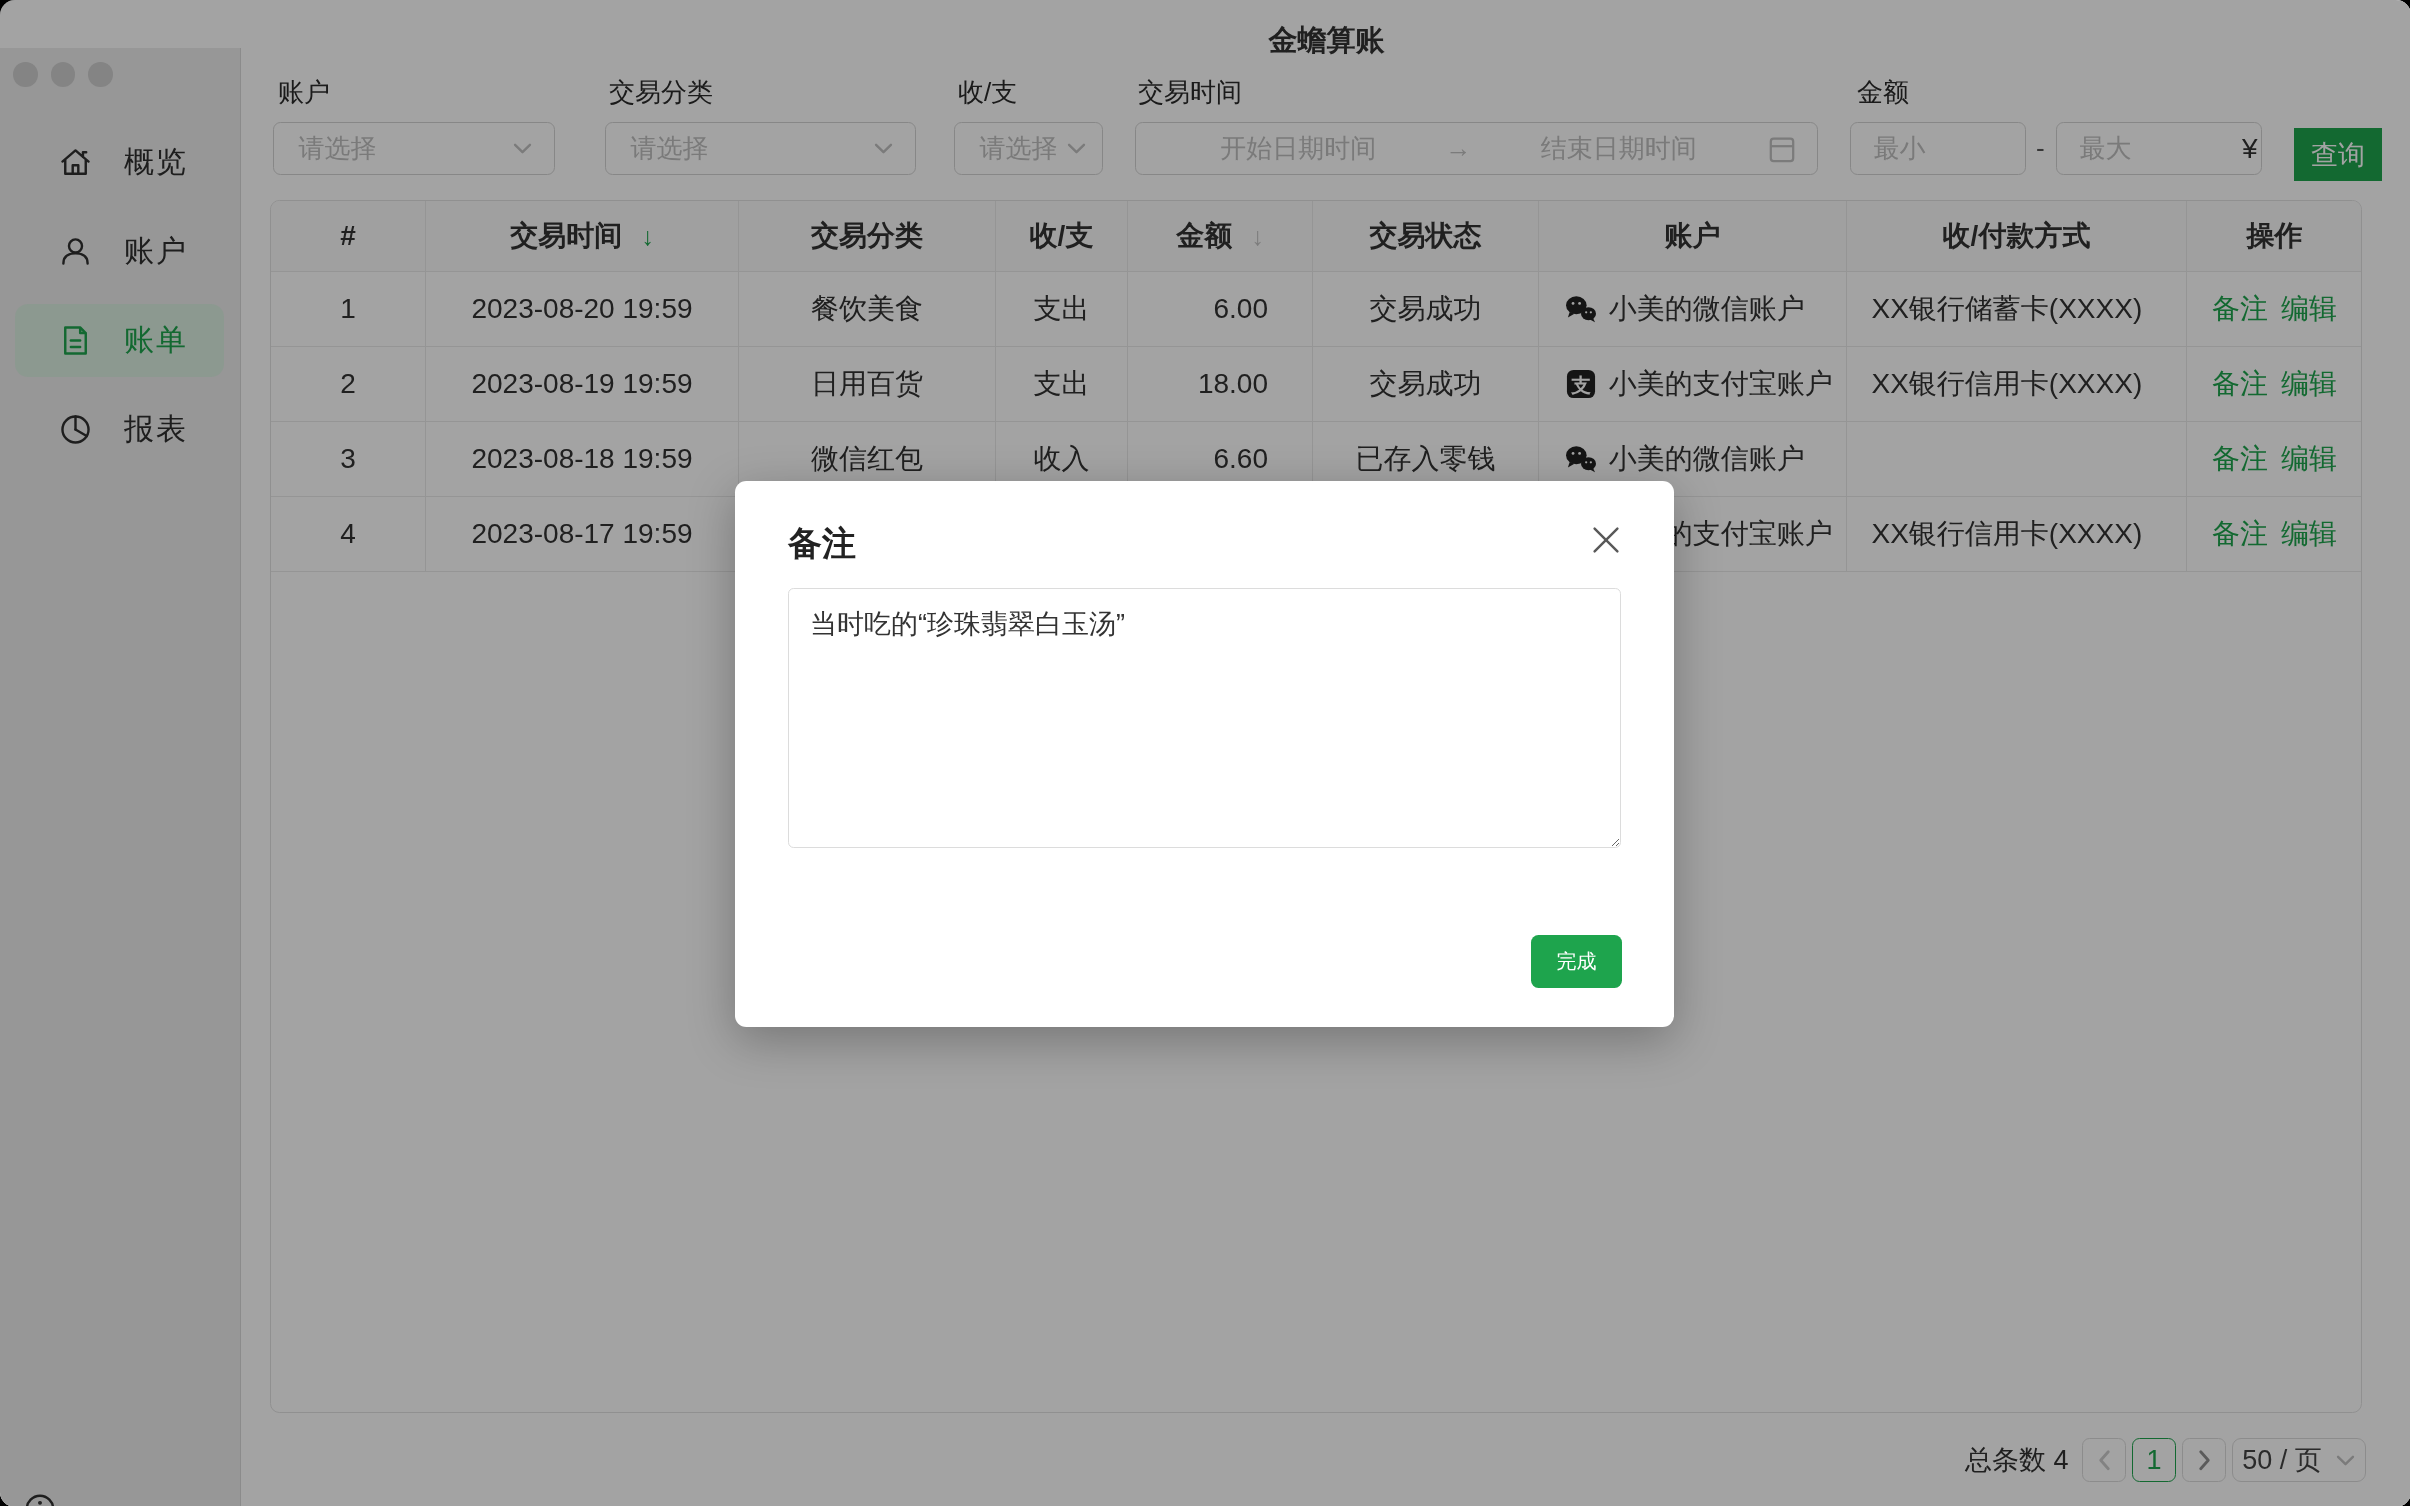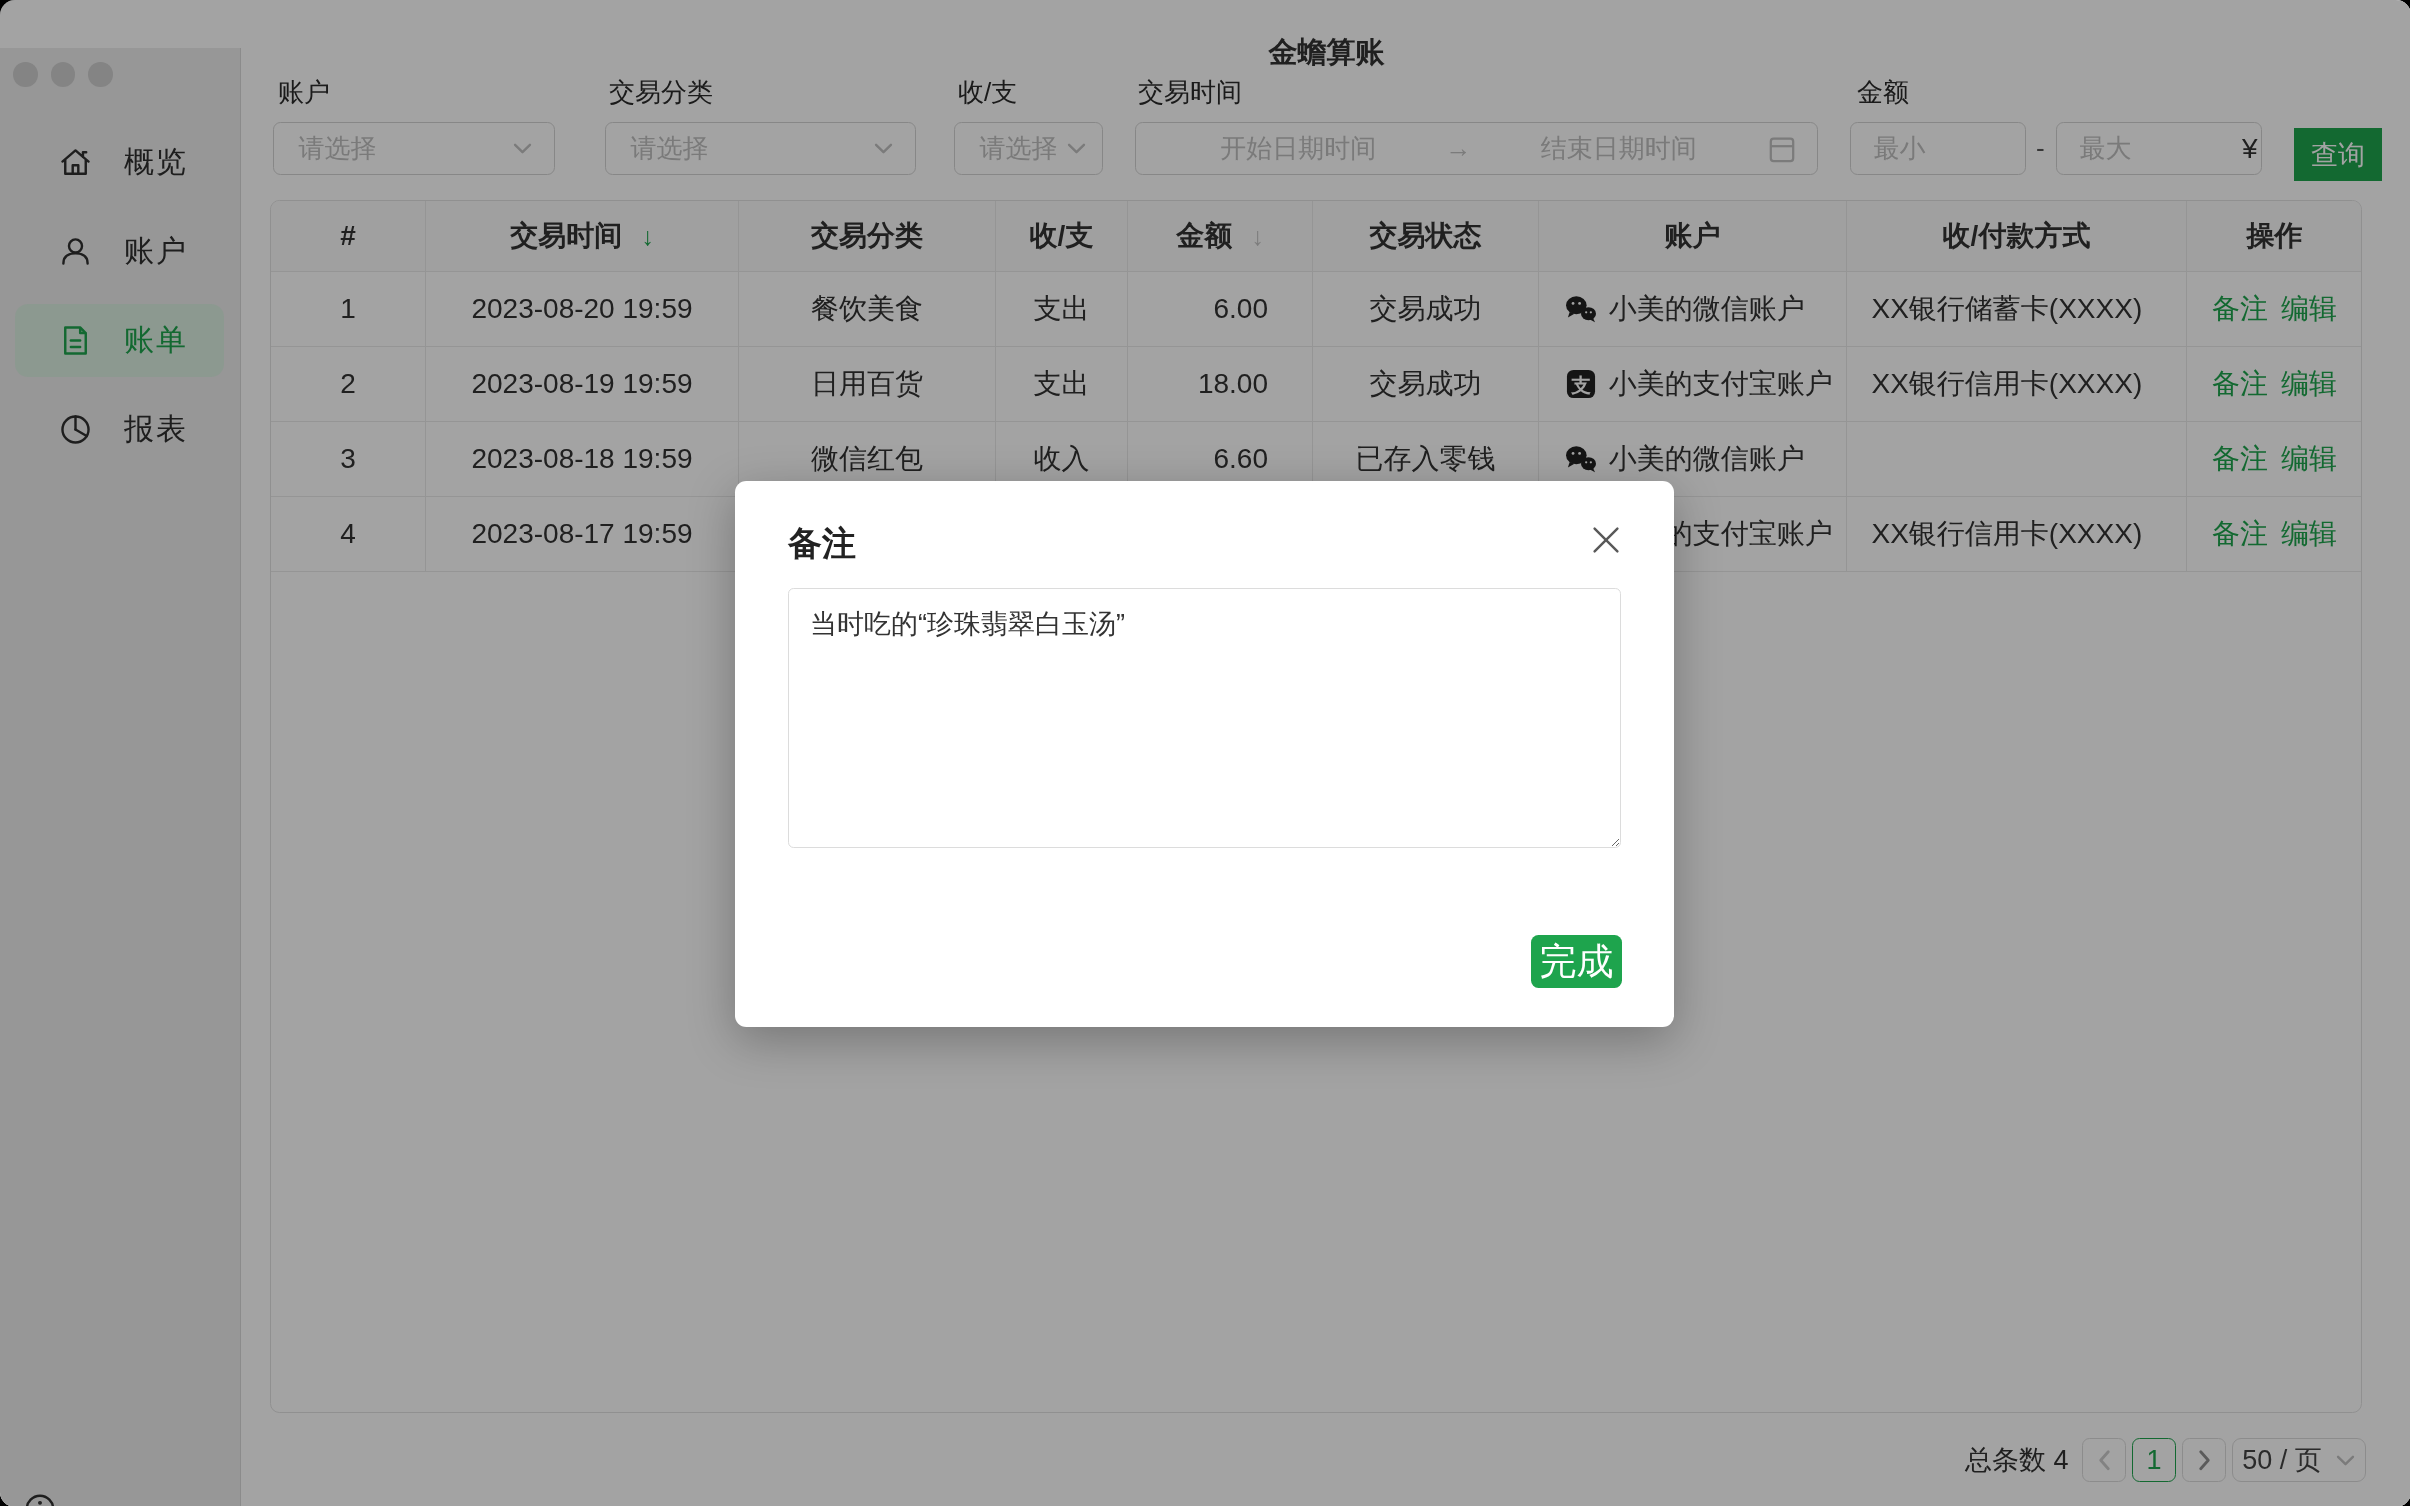--- a/index.html
+++ b/index.html
@@ -14,21 +14,21 @@
   .nav-item { height:73px; margin-bottom:16px; border-radius:13px; display:flex; align-items:center; padding-left:40px; color:#2f2f2f; cursor:pointer; }
   .nav-item .nav-label { font-size:30px; margin-left:28px; letter-spacing:1.9px; }
   .nav-item svg { width:41px; height:41px; stroke:#2f2f2f; fill:none; stroke-width:2.6; stroke-linecap:round; stroke-linejoin:round; }
   .nav-item.active { background:#dcefe2; color:#1ea44d; }
   .nav-item.active svg { stroke:#1ea44d; }
   .info-btn { position:absolute; left:22.6px; top:1444px; }
   .info-btn svg { width:34px; height:34px; stroke:#2f2f2f; fill:none; stroke-width:2.6; }
 
   
   .main { position:absolute; left:242px; top:0; width:2169px; height:1507px; background:#fff; }
-  .app-title { position:absolute; top:33px; width:100%; text-align:center; font-size:29px; font-weight:600; color:#333;font-family:Liberation Mono, monospace; }
+  .app-title { position:absolute; top:21px; width:100%; text-align:center; font-size:29px; font-weight:600; color:#333;font-family:Liberation Mono, monospace; }
 
   .filter-label { position:absolute; top:75px; font-size:26px; color:#2b2b2b; }
   .control { position:absolute; top:122px; height:53px; background:#fff; border:0.9px solid #d4d4d4; border-radius:7.5px; display:flex; align-items:center; font-size:26px; color:#bfbfbf; }
   .control .ph { color:#bfbfbf; }
   .chev { width:21px; height:13px; }
   .chev polyline { fill:none; stroke:#c0c0c0; stroke-width:2.6; stroke-linecap:round; stroke-linejoin:round; }
   .sel { justify-content:space-between; padding:0 21px 0 24.5px; }
   .range { padding:0 21px 0 22.6px; }
   .range .ph { flex:1; text-align:center; }
   .range .arrow { color:#c0c0c0; font-size:26px; padding:0 7.5px; }
@@ -63,21 +63,21 @@
   .pbtn.cur { border-color:#1ea44d; color:#1ea44d; font-size:27px; }
   .sizer { width:134px; height:44px; border:0.9px solid #dcdcdc; border-radius:9px; display:flex; align-items:center; justify-content:center; gap:13px; font-size:27px; color:#444; cursor:pointer; }
 
   
   .mask { position:absolute; inset:0; background:rgba(0,0,0,0.36); }
   .modal { position:absolute; left:735px; top:481px; width:939px; height:546px; background:#fff; border-radius:11.3px; box-shadow:0 13px 47px rgba(0,0,0,0.28); }
   .modal-title { position:absolute; left:53px; top:40px; font-size:34px; font-weight:600; color:#222; }
   .modal-close { position:absolute; right:49px; top:40px; width:38px; height:38px; cursor:pointer; }
   .modal-close svg { width:38px; height:38px; } .modal-close line { stroke:#595959; stroke-width:2.6; stroke-linecap:round; }
   .note-area { position:absolute; left:53px; top:107px; width:833px; height:260px; border:0.9px solid #dcdcdc; border-radius:5.6px; padding:15px 21px; font-size:27px; color:#333; font-family:"Liberation Sans","DejaVu Sans",sans-serif; resize:both; outline:none; line-height:1.5; }
-  .done-btn { position:absolute; right:52px; bottom:39px; width:91px; height:53px; background:#1ea44d; color:#fff; border:none; border-radius:7.5px; font-size:37px; display:flex; align-items:center; justify-content:center; cursor:pointer; }
+  .done-btn { position:absolute; right:52px; bottom:39px; width:91px; height:53px; background:#1ea44d; color:#fff; border:none; border-radius:7.5px; font-size:20px; display:flex; align-items:center; justify-content:center; cursor:pointer; }
 
   .cal { width:28px; height:30px; margin-left:9.4px; } .cal rect,.cal line { stroke:#c0c0c0; stroke-width:2.4; fill:none; }
 </style>
 </head>
 <body>
 
 <div class="screen">
 
   <aside class="sidebar">
     <div class="traffic">

